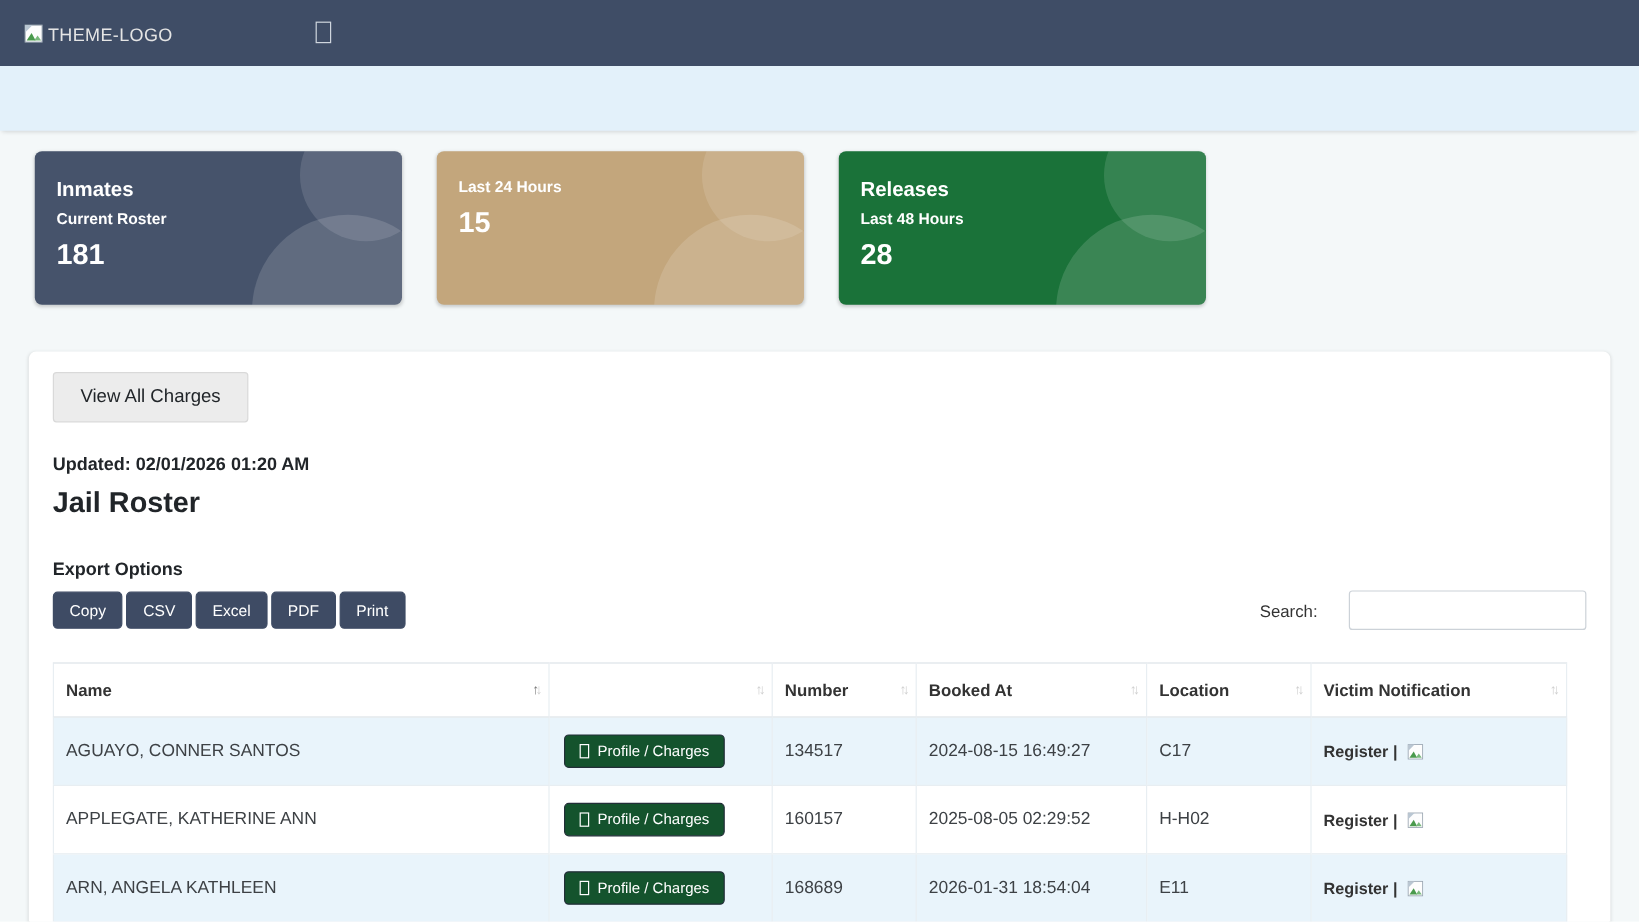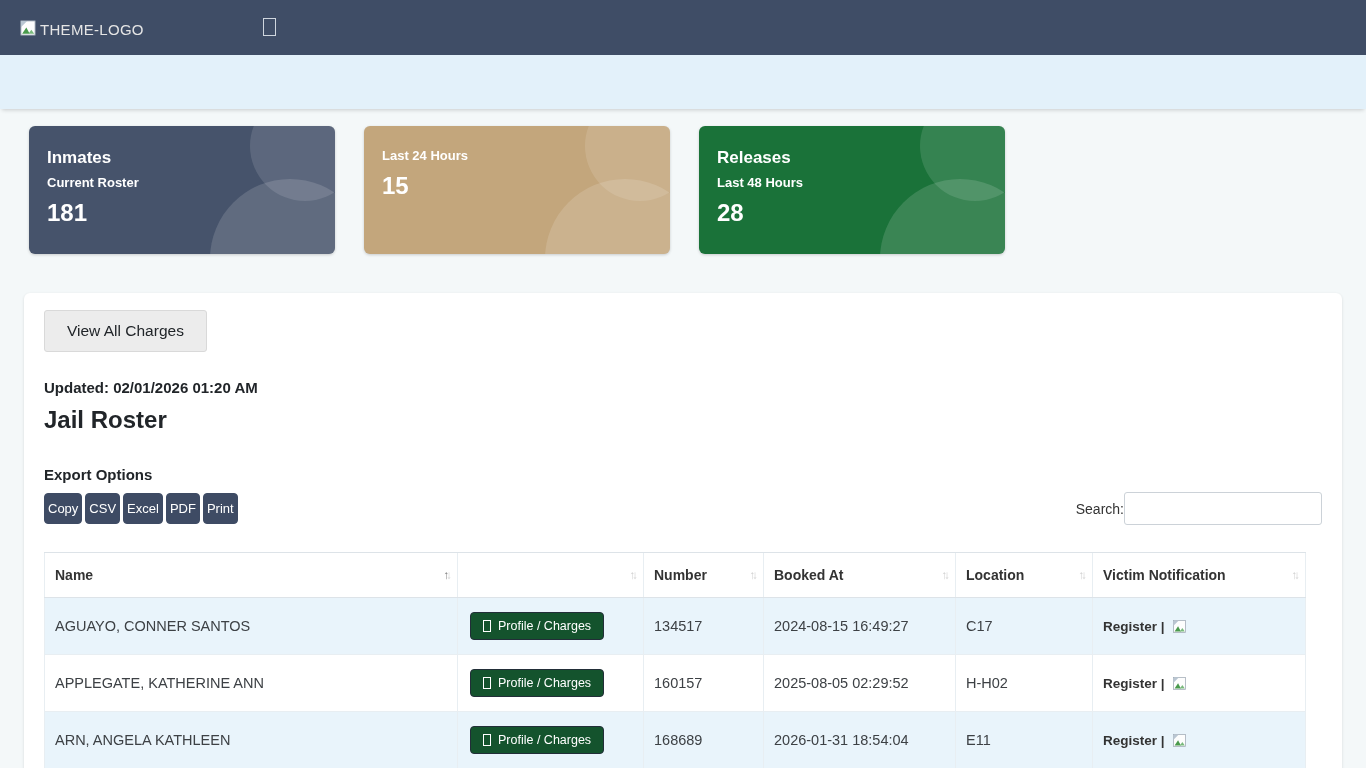--- a/index.html
+++ b/index.html
@@ -57,23 +57,23 @@
     border-radius:3px; padding:11px 22px; font-size:15.5px; color:#212529;
     cursor:pointer; font-family:inherit;
   }
   .updated { font-weight:700; font-size:15px; margin:27px 0 10px; }
   .page-title { font-size:24px; font-weight:700; color:#212529; margin-bottom:32px; }
   .export-label { font-weight:700; font-size:15px; margin-bottom:9px; }
   .toolbar-row { display:flex; justify-content:space-between; align-items:center; }
   .export-group { display:flex; gap:3px; }
   .export-btn {
     background:#3e4b64; color:#fff; border:1px solid #3e4b64; border-radius:4px;
-    font-size:13px; padding:7px 3px; cursor:pointer; font-family:inherit;
-  }
-  .search-wrap { display:flex; align-items:center; gap:0; }
+    font-size:13px; padding:7px 13px; cursor:pointer; font-family:inherit;
+  }
+  .search-wrap { display:flex; align-items:center; gap:26px; }
   .search-wrap label { font-size:14px; color:#333; }
   .search-input {
     width:198px; height:33px; border:1px solid #ccd2d8; border-radius:3px;
     padding:4px 8px; font-size:14px; font-family:inherit; background:#fff;
   }
   
   table { border-collapse:collapse; table-layout:fixed; width:1261px; margin-top:27px; }
   th, td { text-align:left; vertical-align:middle; }
   th {
     font-size:14px; font-weight:700; color:#333; padding:14px 10px;

